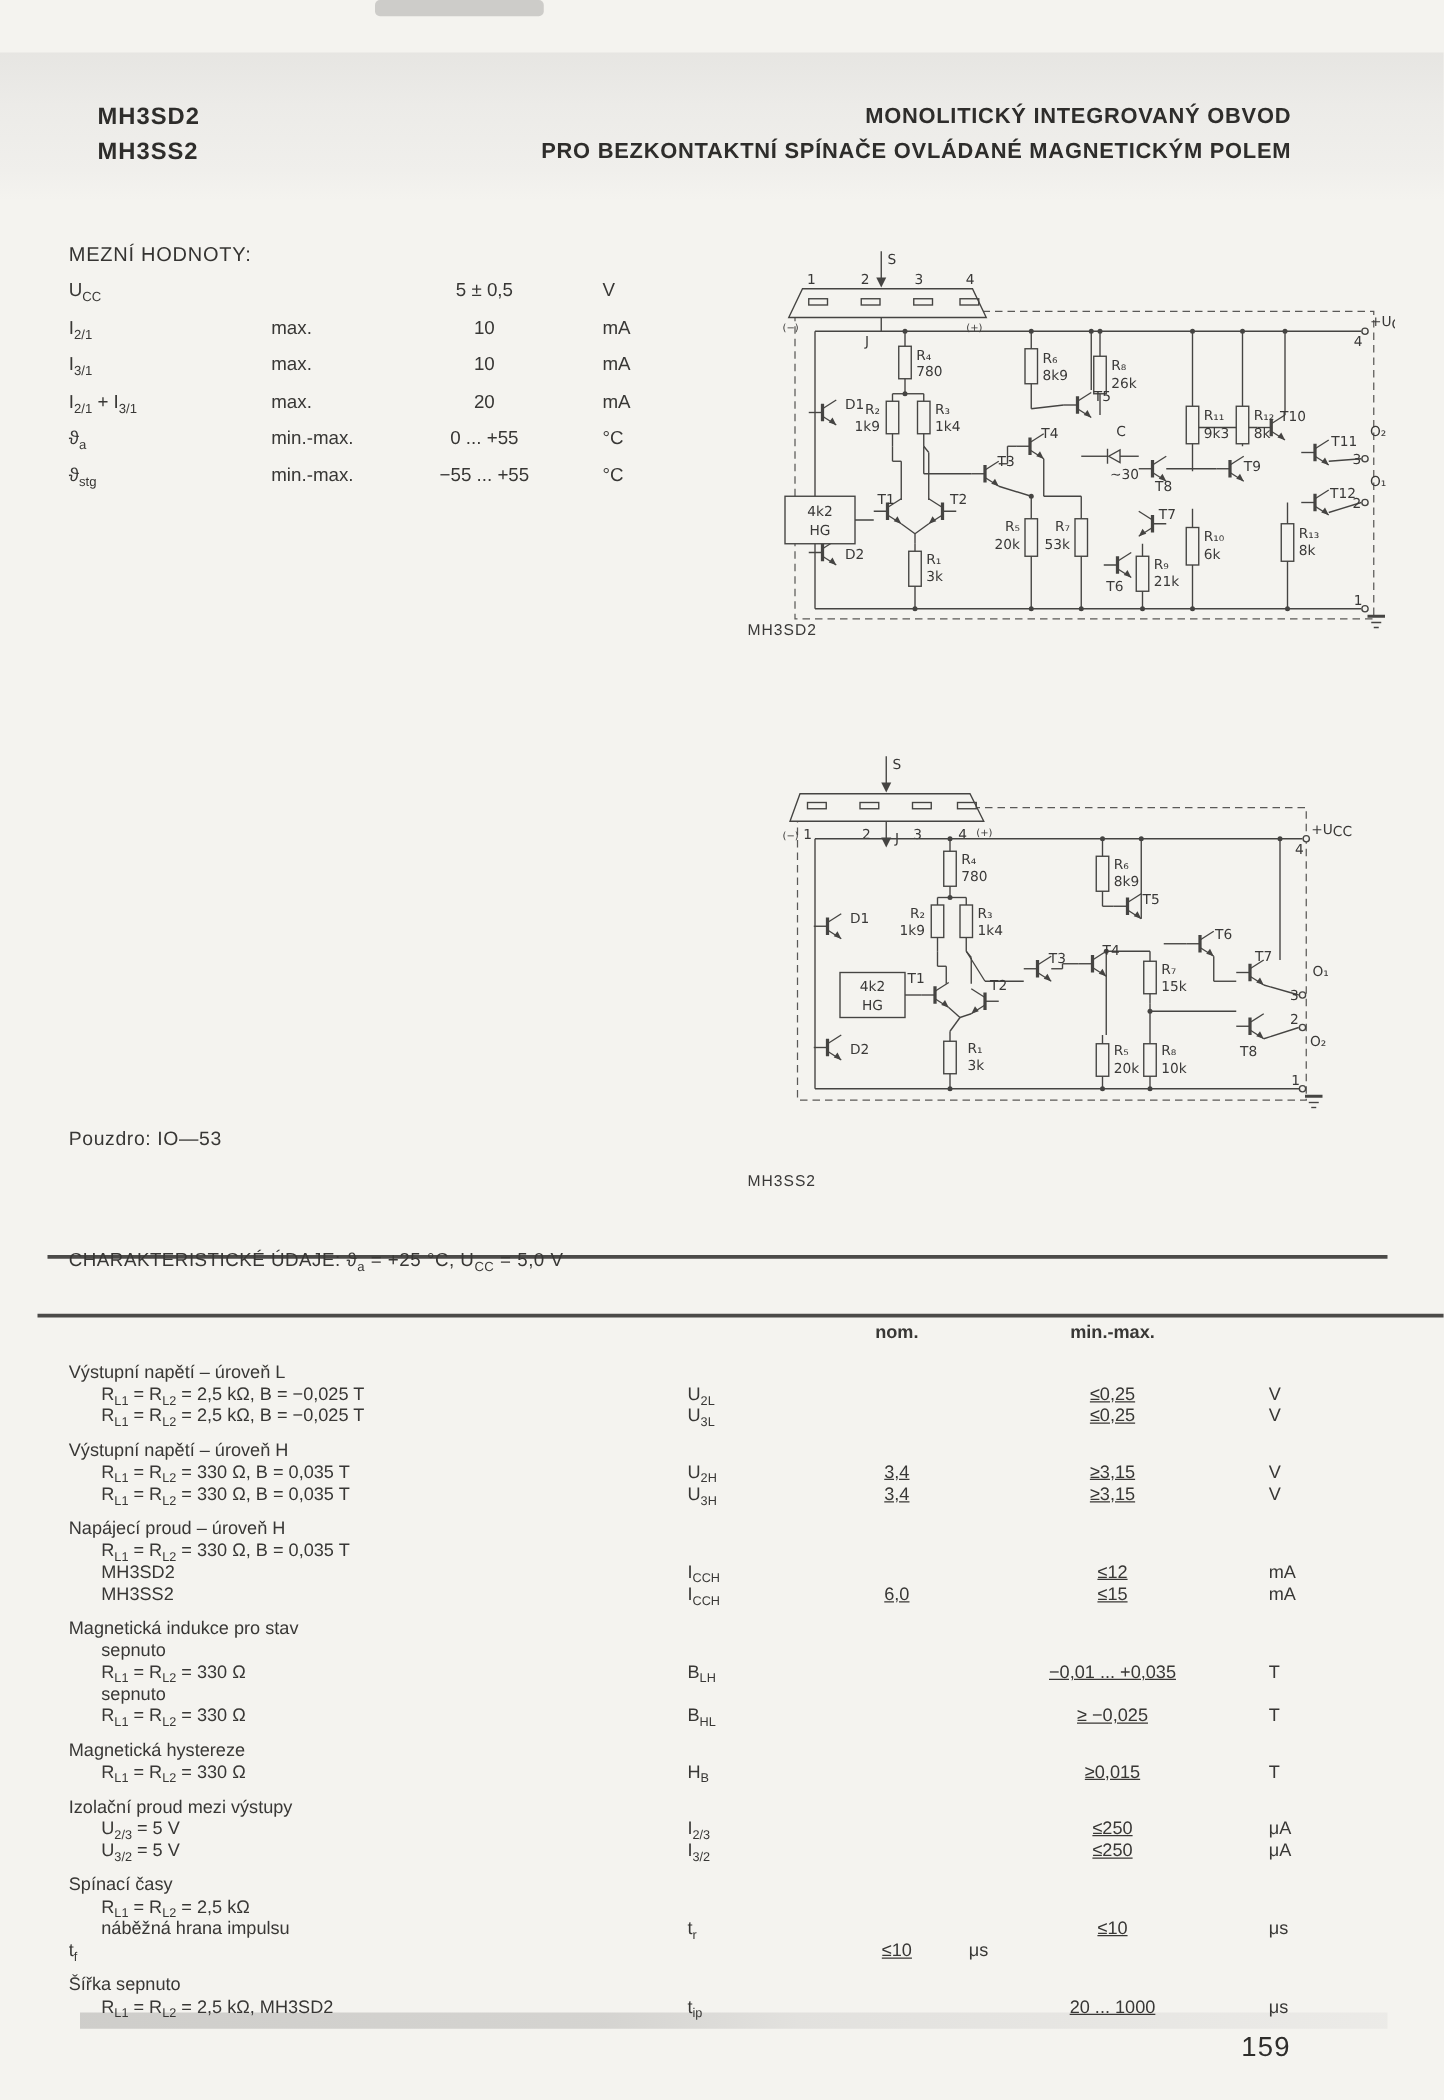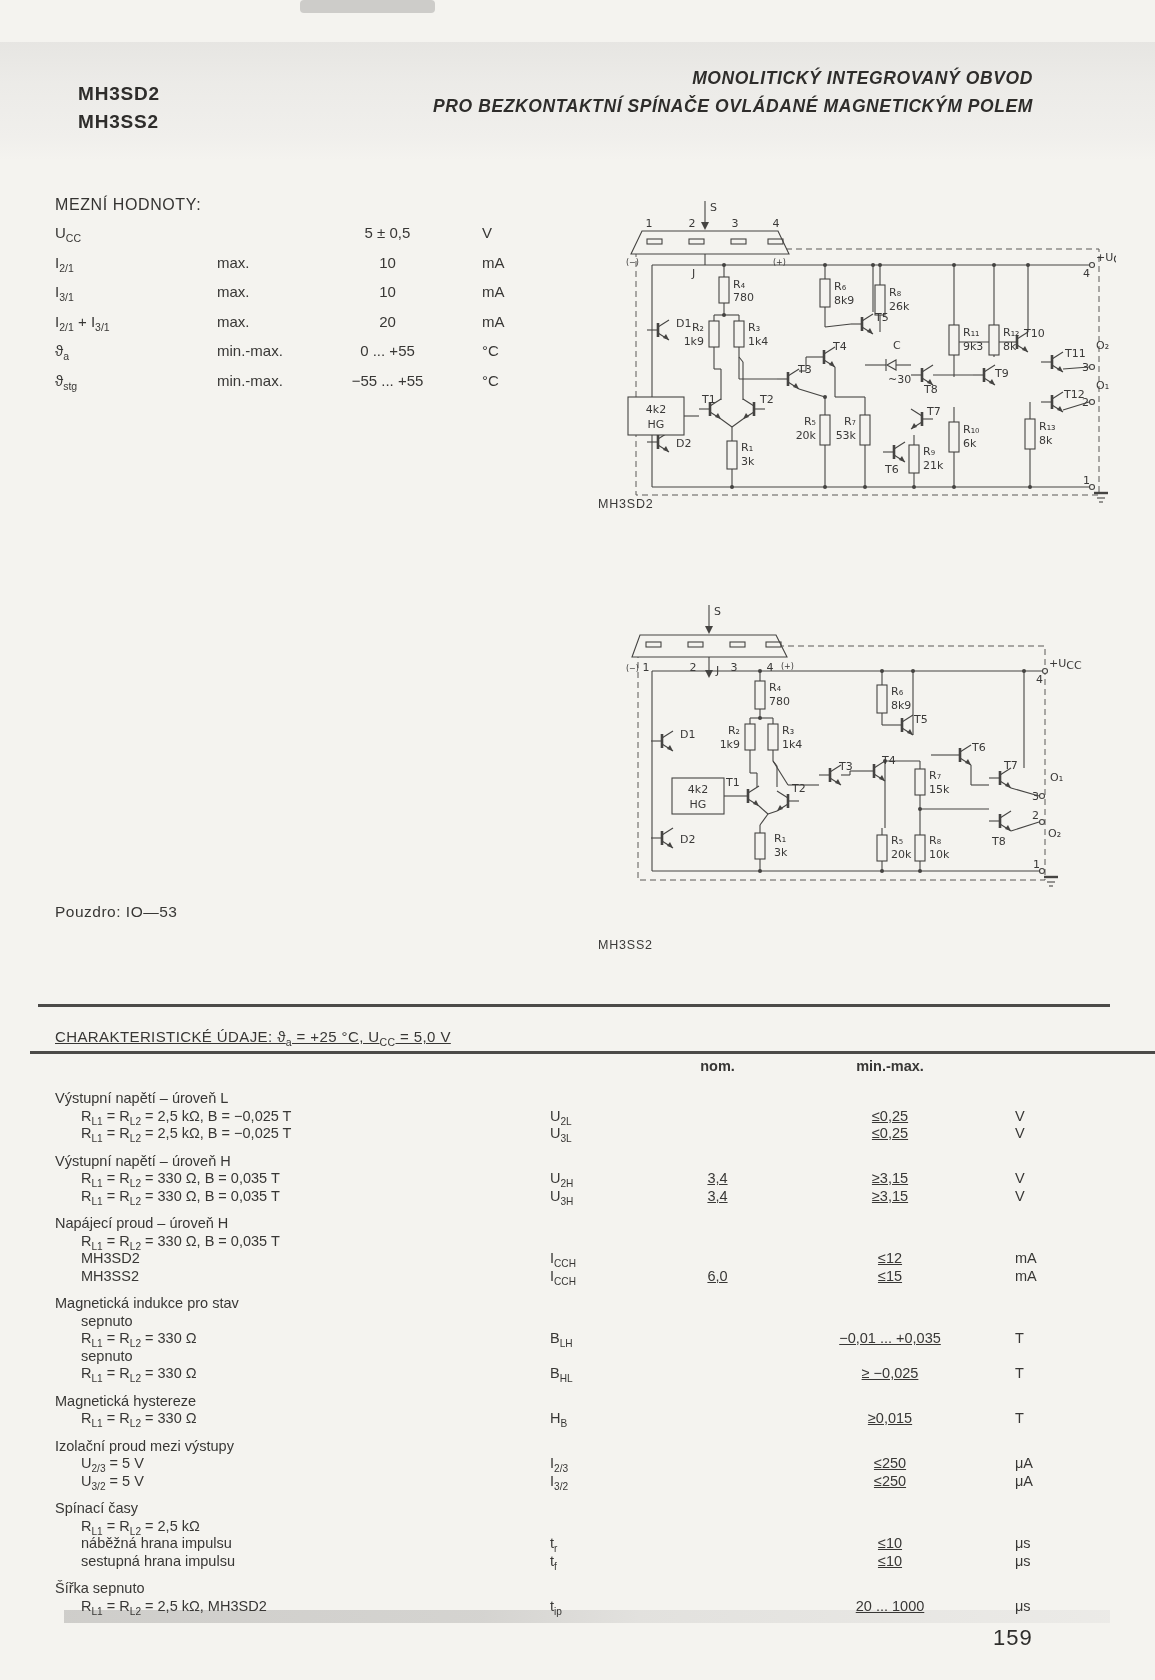--- a/index.html
+++ b/index.html
@@ -12,21 +12,21 @@
   .abs{position:absolute;}
   
   .scan-band{left:0;top:42px;width:1155px;height:118px;
     background:linear-gradient(180deg,#e3e2df 0%,#eae9e6 35%,#efeeeb 80%,#f4f3ef 100%);
     opacity:.8;}
   .scan-smudge{left:300px;top:0;width:135px;height:13px;background:#c3c2bf;border-radius:4px;opacity:.8;}
   .scan-bar{left:64px;top:1610px;width:1046px;height:13px;
     background:linear-gradient(90deg,#c8c7c4 0%,#cfcecb 40%,#dfdedb 55%,#eae9e6 100%);opacity:.85;}
   
   .partnos{left:78px;top:80px;font-weight:bold;font-size:19px;letter-spacing:.8px;line-height:28px;color:#2e2d2b;}
-  .doctitle{right:122px;top:64px;text-align:right;font-weight:bold;font-size:17.5px;letter-spacing:.6px;line-height:28px;color:#2e2d2b;font-style:italic;}
+  .doctitle{right:122px;top:78px;text-align:right;font-weight:bold;font-size:17.5px;letter-spacing:.6px;line-height:28px;color:#2e2d2b;}
   
   .sec-h{left:55px;top:196px;font-size:16px;letter-spacing:.6px;color:#353432;}
   .limits{left:55px;top:224px;width:500px;font-size:15px;}
   .lrow{display:grid;grid-template-columns:160px 100px 145px 60px;height:29.5px;align-items:baseline;}
   .lrow .cond{padding-left:2px;}
   .lrow .val{text-align:center;}
   .lrow .un{padding-left:22px;}
   sub{font-size:70%;}
   
   svg text{font-family:"DejaVu Sans",sans-serif;font-size:11px;fill:#3a3938;}
@@ -36,21 +36,21 @@
   .w{stroke:#454442;stroke-width:1.1;fill:none;}
   .wthick{stroke:#454442;stroke-width:2.4;fill:none;}
   .wd{stroke:#5a5957;stroke-width:1;fill:none;stroke-dasharray:6 4;}
   .paper{fill:#f4f3ef;}
   .dot{fill:#454442;}
   .caption{font-size:12.5px;letter-spacing:.8px;color:#3a3938;}
   .pouzdro{left:55px;top:903px;font-size:15.5px;letter-spacing:.5px;}
   
   .rule1{left:38px;top:1004px;width:1072px;height:3px;background:#4b4a48;}
   .rule2{left:30px;top:1051px;width:1125px;height:3px;background:#4b4a48;}
-  .chartitle{left:55px;top:1028px;font-size:15px;letter-spacing:.4px;text-decoration:underline;}
+  .chartitle{left:55px;top:1000px;font-size:15px;letter-spacing:.4px;}
   .colhead{top:1058px;font-size:14.5px;font-weight:bold;text-align:center;}
   .ch-nom{left:665px;width:105px;}
   .ch-mm{left:770px;width:240px;}
   .chartab{left:55px;top:1080px;width:1050px;font-size:14.5px;}
   .tgroup{margin-top:10px;height:17.5px;line-height:17.5px;}
   .trow{display:grid;grid-template-columns:495px 115px 105px 240px 90px;height:17.5px;line-height:17.5px;align-items:baseline;}
   .trow .c-lab{padding-left:26px;}
   .trow .c-nom,.trow .c-mm{text-align:center;text-decoration:underline;}
   .trow .c-un{padding-left:5px;}
   .pageno{left:993px;top:1625px;font-size:22px;letter-spacing:1px;color:#2e2d2b;}
@@ -579,21 +579,20 @@
     <div class="c-un"></div>
   </div>
   <div class="trow">
     <div class="c-lab">náběžná hrana impulsu</div>
     <div class="c-sym">t<sub>r</sub></div>
     <div class="c-nom"></div>
     <div class="c-mm">≤10</div>
     <div class="c-un">μs</div>
   </div>
   <div class="trow">
-    <div class="c-lab">sestupná hrana impulsu</div>
     <div class="c-sym">t<sub>f</sub></div>
     <div class="c-nom"></div>
     <div class="c-mm">≤10</div>
     <div class="c-un">μs</div>
   </div>
 
   <div class="tgroup">Šířka sepnuto</div>
   <div class="trow">
     <div class="c-lab">R<sub>L1</sub> = R<sub>L2</sub> = 2,5 kΩ, MH3SD2</div>
     <div class="c-sym">t<sub>ip</sub></div>

